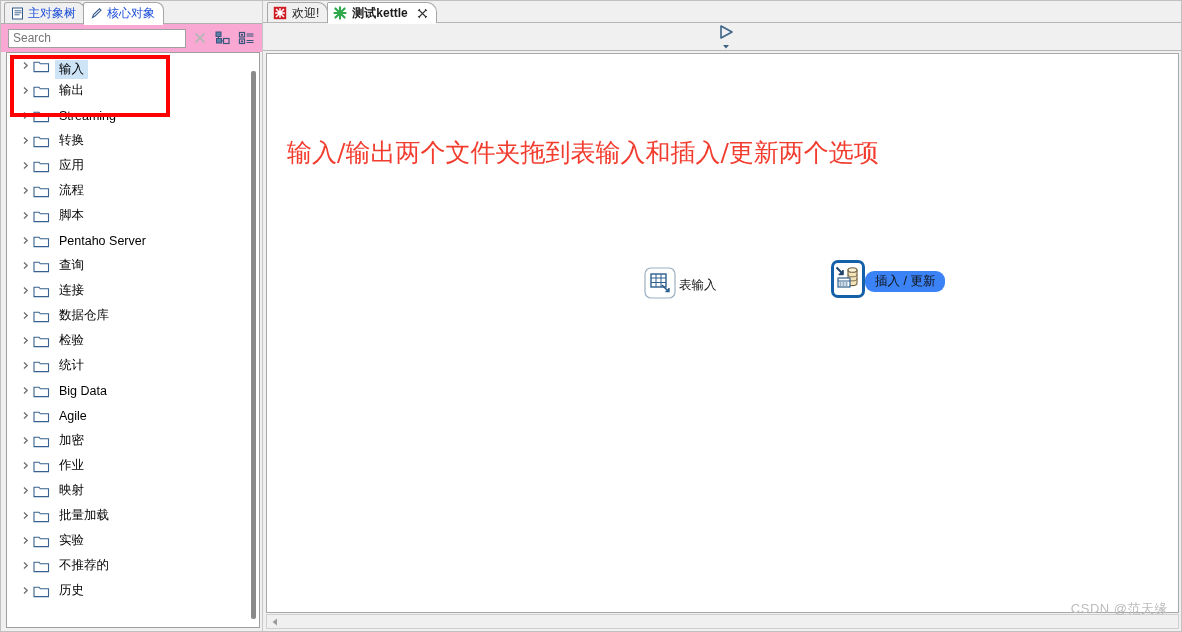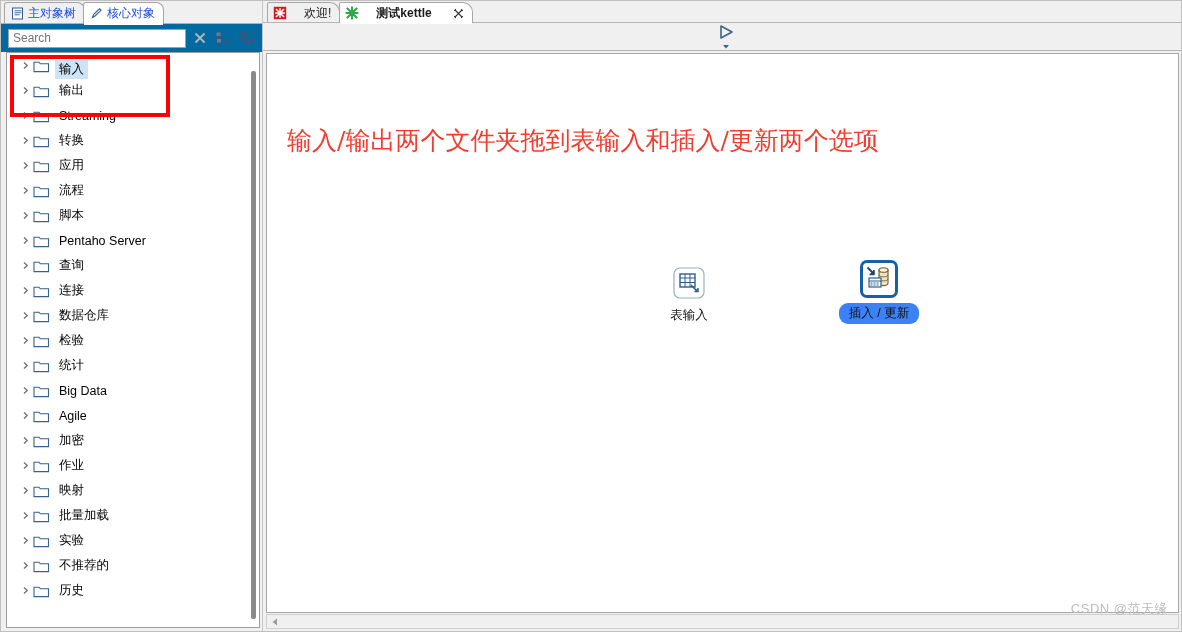--- a/index.html
+++ b/index.html
@@ -72,21 +72,21 @@
     left: 0; right: 0; bottom: -1px;
     height: 1px; background: #fff;
   }
   .ptab .ticon { width: 13px; height: 13px; display: inline-block; }
 
   .search-row {
     height: 28px;
     display: flex;
     align-items: center;
     padding: 0 6px 0 8px;
-    background: #0369a1;
+    background: #f9a8d4;
     gap: 6px;
   }
   .search-input {
     flex: 1;
     height: 19px;
     background: #ffffff;
     border: 1px solid #a0a0a0;
     font-size: 12px;
     color: #808080;
     padding: 0 4px;
@@ -164,21 +164,21 @@
   }
   .edtabs::after {
     content: "";
     position: absolute; left: 0; right: 0; bottom: 0;
     height: 1px; background: #b5b5b5;
   }
   .etab {
     height: 21px;
     display: flex;
     align-items: center;
-    gap: 17px;
+    gap: 5px;
     padding: 0 8px 0 5px;
     font-size: 12px;
     background: #f0f0f0;
     border: 1px solid #a6a6a6;
     border-bottom: none;
     border-radius: 2px 10px 0 0;
     margin-right: -1px;
     position: relative;
     box-sizing: border-box;
   }
@@ -226,30 +226,30 @@
   .canvas-outer {
     flex: 1;
     margin: 2px 3px 0 3px;
     border: 1px solid #a8a8a8;
     background: #ffffff;
     position: relative;
     overflow: hidden;
   }
   .canvas-title {
     position: absolute;
-    left: 20px; top: 70px;
+    left: 20px; top: 82px;
     font-size: 25px;
     color: #f23c2e;
     font-family: "DejaVu Serif", "Liberation Serif", serif;
     white-space: nowrap;
   }
   .step {
     position: absolute;
     display: flex;
-    flex-direction: column;
+    flex-direction: row;
     align-items: center;
     width: 96px;
   }
   .step .sbox {
     width: 38px; height: 38px;
     display: flex; align-items: center; justify-content: center;
     box-sizing: border-box;
     border-radius: 7px;
   }
   .step.sel .sbox {

